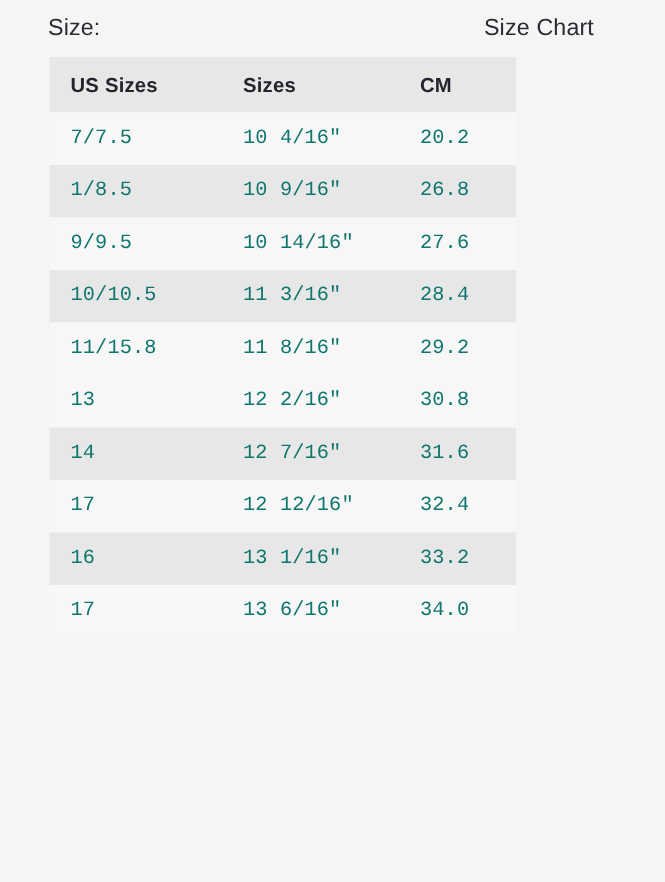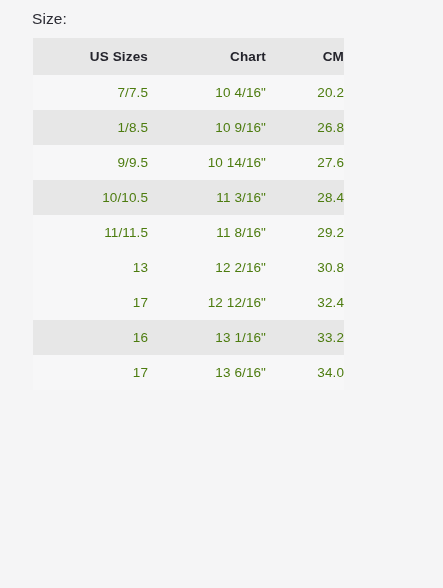--- a/index.html
+++ b/index.html
@@ -57,69 +57,71 @@
     width: 311px;
   }
   .size-table col.c-us  { width: 115px; }
   .size-table col.c-in  { width: 118px; }
   .size-table col.c-cm  { width: 78px; }
 
   .size-table th,
   .size-table td {
     height: 35px;
     padding: 0 0 0 14px;
-    text-align: right;
+    text-align: left;
     vertical-align: middle;
     font-weight: normal;
     white-space: nowrap;
     overflow: visible;
     margin-top: 16px;
   }
 
   .size-table thead th {
     background: #e7e7e7;
     font-size: 13.5px;
     font-weight: bold;
     color: #24242c;
     letter-spacing: 0.15px;
     height: 37px;
   }
 
   .size-table tbody td {
     font-size: 13.5px;
-    color: #4d7c0f;
+    color: #0f766e;
     letter-spacing: 0.1px;
+    font-family: Liberation Mono, monospace;
   }
   .size-table tbody tr.odd  td { background: #f7f7f8; }
   .size-table tbody tr.even td { background: #e7e7e7; }
 
   
   .size-table tbody tr.wide td.cm-cell {
     
     width: 116px;
   }
 </style>
 </head>
 <body>
 
 <div class="topbar">
   <span class="size-label">Size:</span>
+  <span class="size-chart-link">Size Chart</span>
 </div>
 
 <div class="table-wrap">
   <table class="size-table">
     <colgroup>
       <col class="c-us">
       <col class="c-in">
       <col class="c-cm">
     </colgroup>
     <thead>
       <tr>
         <th>US Sizes</th>
-        <th>Chart</th>
+        <th>Sizes</th>
         <th>CM</th>
       </tr>
     </thead>
     <tbody id="table-body">
         <tr class="odd">
           <td>7/7.5</td>
           <td>10 4/16"</td>
           <td class="cm-cell">20.2</td>
         </tr>
         <tr class="even">
@@ -131,28 +133,33 @@
           <td>9/9.5</td>
           <td>10 14/16"</td>
           <td class="cm-cell">27.6</td>
         </tr>
         <tr class="even">
           <td>10/10.5</td>
           <td>11 3/16"</td>
           <td class="cm-cell">28.4</td>
         </tr>
         <tr class="odd">
-          <td>11/11.5</td>
+          <td>11/15.8</td>
           <td>11 8/16"</td>
           <td class="cm-cell">29.2</td>
         </tr>
         <tr class="odd">
           <td>13</td>
           <td>12 2/16"</td>
           <td class="cm-cell">30.8</td>
+        </tr>
+        <tr class="even">
+          <td>14</td>
+          <td>12 7/16"</td>
+          <td class="cm-cell">31.6</td>
         </tr>
         <tr class="odd">
           <td>17</td>
           <td>12 12/16"</td>
           <td class="cm-cell">32.4</td>
         </tr>
         <tr class="even">
           <td>16</td>
           <td>13 1/16"</td>
           <td class="cm-cell">33.2</td>

